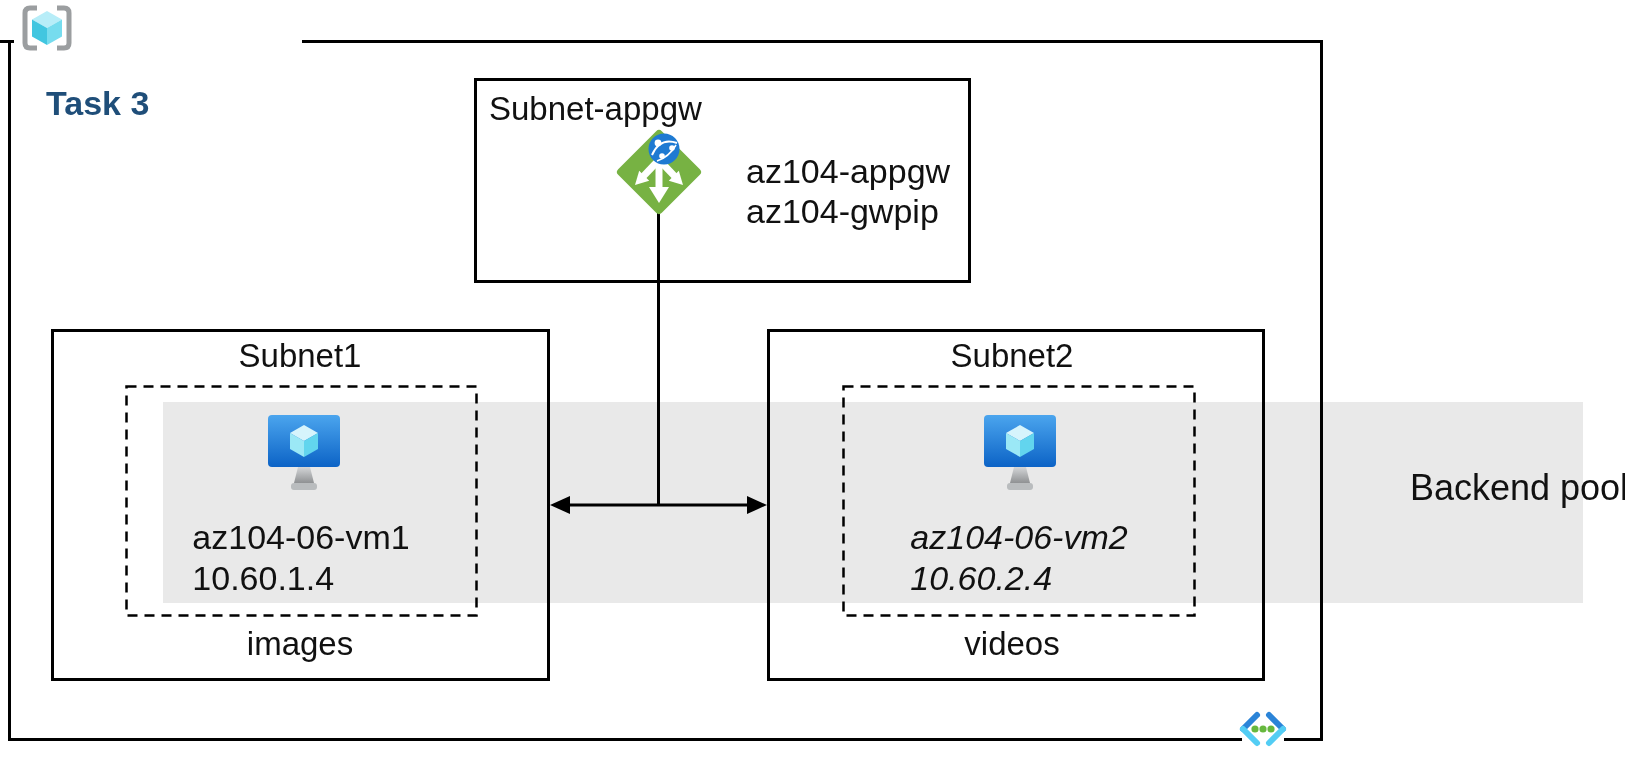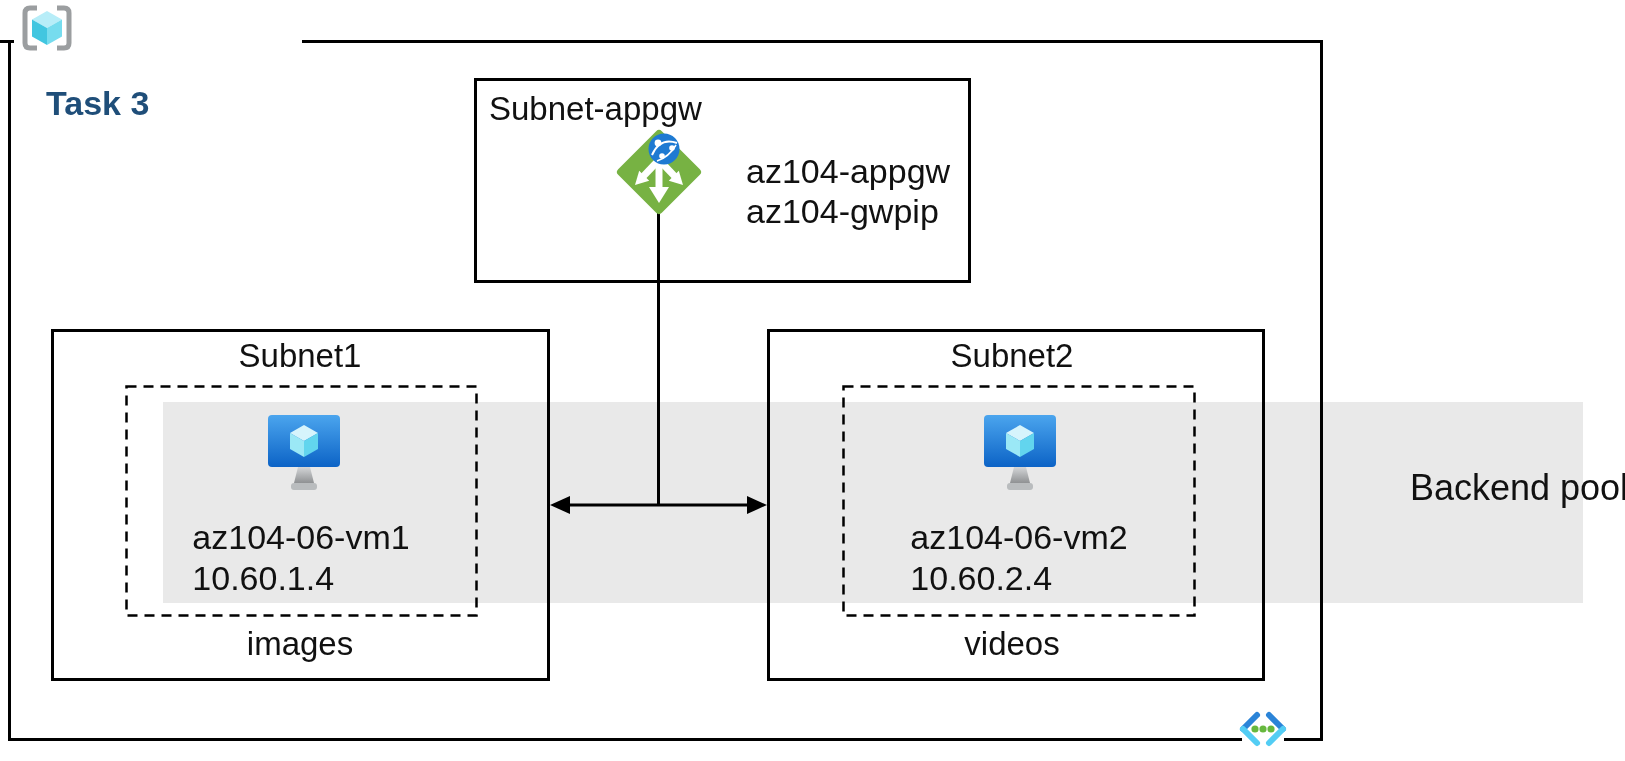--- a/index.html
+++ b/index.html
@@ -126,21 +126,21 @@
         </linearGradient>
       </defs>
       <rect x="3" y="3" width="72" height="52" rx="4" fill="url(#vmscr2)"></rect>
       <polygon points="39,13 53,21 39,29 25,21" fill="#d6f4fc"></polygon>
       <polygon points="25,21 39,29 39,45 25,37" fill="#9be8f6"></polygon>
       <polygon points="39,29 53,21 53,37 39,45" fill="#62d5ee"></polygon>
       <polygon points="33,55 45,55 49,71 29,71" fill="url(#vmstd2)"></polygon>
       <rect x="26" y="71" width="26" height="7" rx="3" fill="#b9bcbe"></rect>
     </svg>
   </div>
-  <div class="abs vmtext ctr" style="left:1019px;top:517px;">
+  <div class="abs vmtext ctr" style="left:1019px;top:517px;font-style:italic;">
     <div>az104-06-vm2</div>
     <div>10.60.2.4</div>
   </div>
   <div class="abs txt title ctr" style="left:1012px;top:625px;">videos</div>
 
   <div class="abs" style="left:1236px;top:708px;">
     <svg width="54" height="42" viewBox="0 0 54 42">
       <rect x="6" y="13" width="42" height="22" fill="#fff"></rect>
       <line x1="21" y1="7" x2="7" y2="21" stroke="#2b84d8" stroke-width="6" stroke-linecap="round"></line>
       <line x1="7" y1="21" x2="21" y2="35" stroke="#53cdf4" stroke-width="6" stroke-linecap="round"></line>

